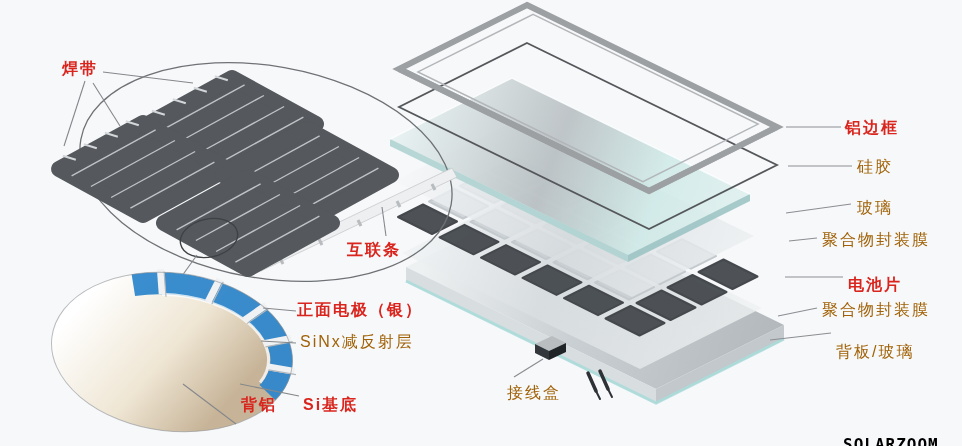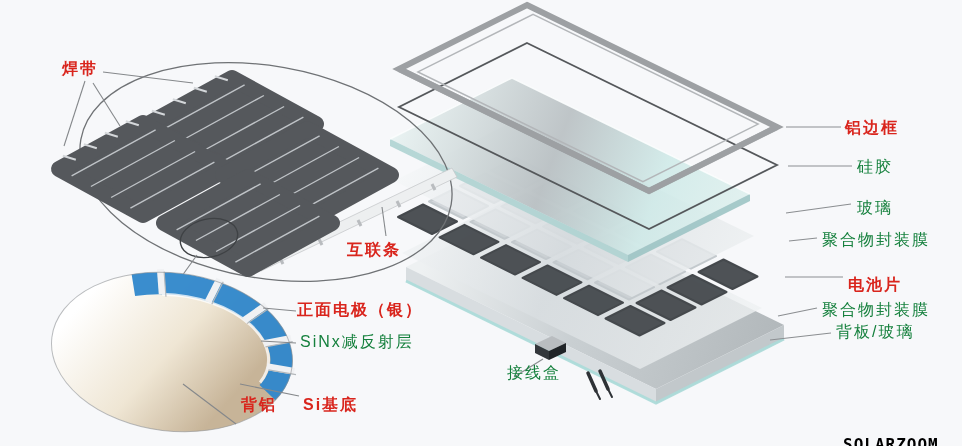--- a/index.html
+++ b/index.html
@@ -3,21 +3,21 @@
 <meta charset="utf-8">
 <style>
   html,body{margin:0;padding:0;background:#e9eaec;}
   .stage{
     position:relative;width:962px;height:446px;margin:0 auto;
     background:#f7f8fa;overflow:hidden;
     font-family:"Liberation Sans",sans-serif;
   }
   .stage svg{position:absolute;left:0;top:0;}
   .lbl{
-    position:absolute;font-size:16px;letter-spacing:2px;color:#15803d;
+    position:absolute;font-size:16px;letter-spacing:2px;color:#a16207;
     white-space:nowrap;line-height:1.15;
   }
   .lbl.red{color:#d9251d;font-weight:bold;}
   .watermark{
     position:absolute;left:843px;top:403px;
     font-family:"DejaVu Sans Mono",monospace;font-weight:bold;
     font-size:16px;letter-spacing:1px;color:#000000;margin-top:32px;
   }
 </style>
 </head>
@@ -220,17 +220,17 @@
   <div class="lbl red" style="left:297px;top:301px">正面电极（银）</div>
   <div class="lbl red" style="left:303px;top:396px">Si基底</div>
   <div class="lbl red" style="left:241px;top:396px">背铝</div>
 
   <div class="lbl red" style="left:845px;top:119px">铝边框</div>
   <div class="lbl" style="left:857px;top:158px">硅胶</div>
   <div class="lbl" style="left:857px;top:199px">玻璃</div>
   <div class="lbl" style="left:822px;top:231px">聚合物封装膜</div>
   <div class="lbl red" style="left:848px;top:276px">电池片</div>
   <div class="lbl" style="left:822px;top:301px">聚合物封装膜</div>
-  <div class="lbl" style="left:836px;top:323px">背板/玻璃</div>
-  <div class="lbl" style="left:507px;top:364px">接线盒</div>
+  <div class="lbl" style="left:836px;top:343px">背板/玻璃</div>
+  <div class="lbl" style="left:507px;top:384px">接线盒</div>
 
   <div class="watermark">SOLARZOOM</div>
 </div>
 
 </body></html>

